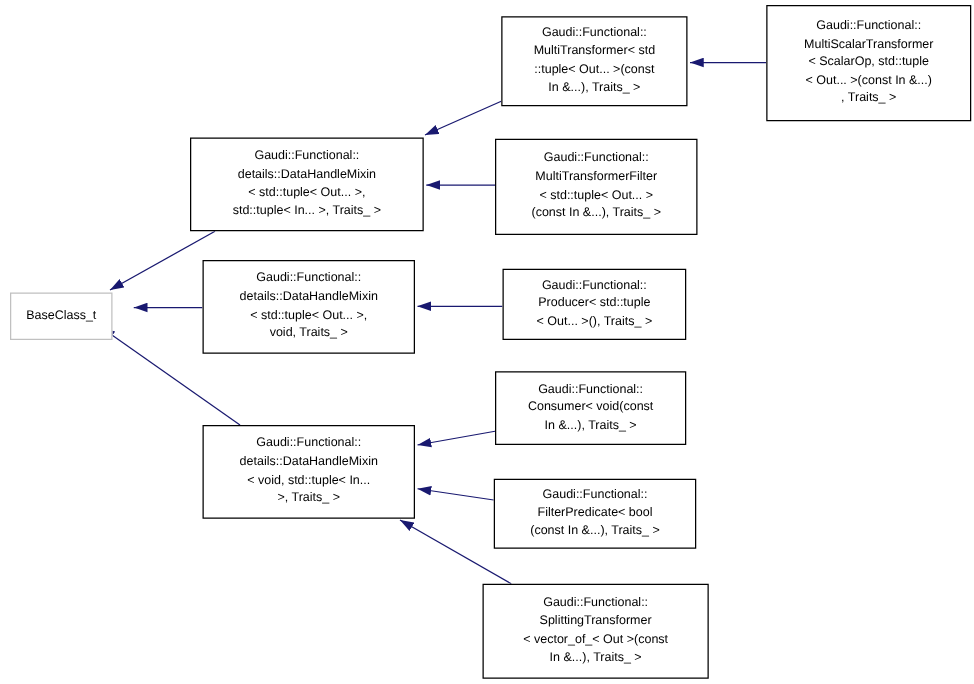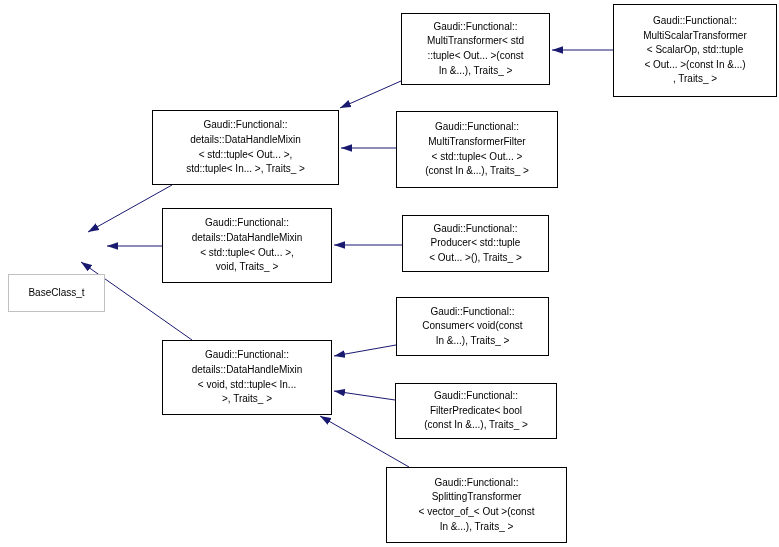--- a/index.html
+++ b/index.html
@@ -61,21 +61,21 @@
       <line x1="172" y1="185" x2="88" y2="232" marker-end="url(#arrow)"></line>
       <line x1="402" y1="245" x2="334" y2="245" marker-end="url(#arrow)"></line>
       <line x1="162" y1="246" x2="107" y2="246" marker-end="url(#arrow)"></line>
       <line x1="396" y1="345" x2="334" y2="356" marker-end="url(#arrow)"></line>
       <line x1="395" y1="400" x2="334" y2="391" marker-end="url(#arrow)"></line>
       <line x1="409" y1="467" x2="320" y2="416" marker-end="url(#arrow)"></line>
       <line x1="192" y1="340" x2="81" y2="262" marker-end="url(#arrow)"></line>
     </g>
   </svg>
 
-  <div class="node base" style="left:8px; top:234px; width:97px; height:26px;margin-top:40px;">BaseClass_t</div>
+  <div class="node base" style="left:8px; top:234px; width:82px; height:26px;">BaseClass_t</div>
 
   <div class="node" style="left:401px; top:13px; width:149px; height:72px;">Gaudi::Functional::
 MultiTransformer&lt; std
 ::tuple&lt; Out... &gt;(const
 In &amp;...), Traits_ &gt;</div>
 
   <div class="node" style="left:613px; top:4px; width:164px; height:93px;">Gaudi::Functional::
 MultiScalarTransformer
 &lt; ScalarOp, std::tuple
 &lt; Out... &gt;(const In &amp;...)

